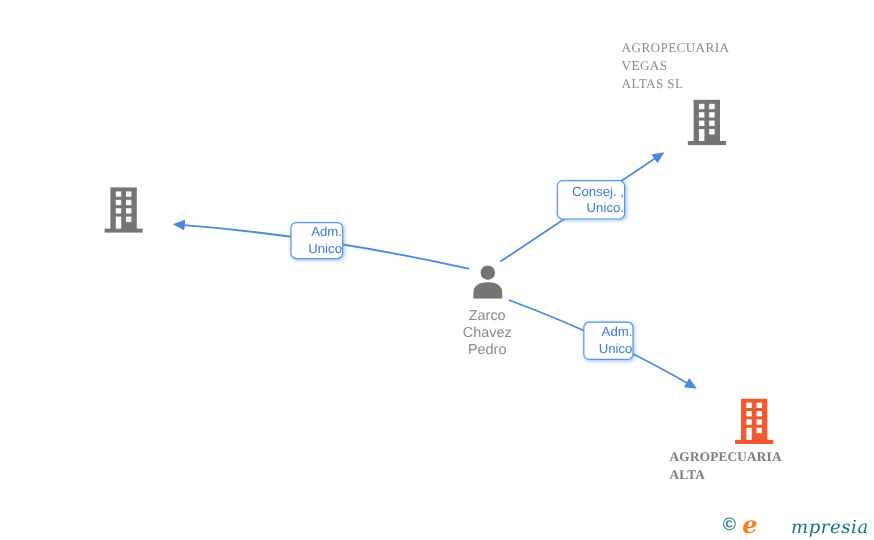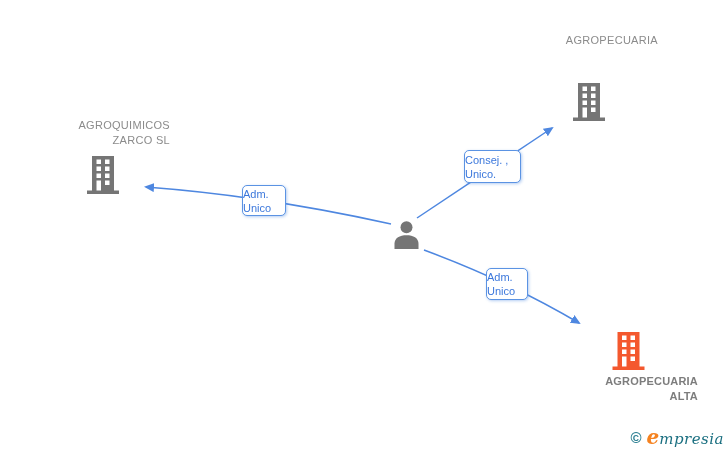--- a/index.html
+++ b/index.html
@@ -3,87 +3,85 @@
 <meta charset="utf-8">
 <style>
   html,body{margin:0;padding:0;background:#fff;}
   .canvas{
     position:relative;width:728px;height:450px;background:#ffffff;
     font-family:"Liberation Sans",sans-serif;overflow:hidden;
   }
   svg.arrows{position:absolute;left:0;top:0;z-index:1;}
   .edge-line{stroke:#4e87e0;stroke-width:1.5;fill:none;}
   .node-label{
-    position:absolute;text-align:right;font-size:11px;line-height:15px;
-    color:#8b8b8b;letter-spacing:.3px;z-index:2;cursor:pointer;
+    position:absolute;text-align:left;font-size:11px;line-height:15px;
+    color:#8b8b8b;letter-spacing:.3px;z-index:2;cursor:pointer;font-family:Liberation Serif, serif;
   }
   .node-label.bold{font-weight:bold;color:#7d7d7d;letter-spacing:.2px;}
   .person-name{
     position:absolute;text-align:center;font-size:12px;line-height:14px;
     color:#8b8b8b;z-index:2;
   }
   .icon{position:absolute;z-index:2;cursor:pointer;}
   .icon svg{display:block;}
   .fill-gray{fill:#757575;}
   .fill-orange{fill:#f4582e;}
   .win{fill:#ffffff;}
   .role-box{
     position:absolute;box-sizing:border-box;background:#ffffff;
     border:1px solid #5b93e3;border-radius:5px;
-    color:#3c78dc;font-size:11px;line-height:14px;text-align:left;
+    color:#3c78dc;font-size:11px;line-height:14px;text-align:right;
     display:flex;flex-direction:column;justify-content:center;
     box-shadow:1px 1px 3px rgba(91,147,227,.45);z-index:3;
   }
   .logo{
     position:absolute;left:640px;top:425px;width:84px;height:24px;
     display:flex;align-items:center;justify-content:flex-end;gap:5px;z-index:2;
     cursor:pointer;
   }
   .logo .copy{color:#2b7f91;font-size:15px;font-weight:bold;}
   .logo .brand{font-family:"DejaVu Serif",serif;font-style:italic;white-space:nowrap;}
   .logo .brand .e{color:#f58220;font-size:20px;font-weight:bold;}
-  .logo .brand .rest{color:#1a6f80;font-size:15px;letter-spacing:.5px;}
+  .logo .brand .rest{color:#1a6f80;font-size:15px;letter-spacing:.5px;margin-left:28px;}
 </style>
 </head>
 <body>
 
 <div class="canvas">
 
   <svg class="arrows" width="728" height="450" viewBox="0 0 728 450">
     <defs>
       <marker id="ah" markerUnits="userSpaceOnUse" markerWidth="11" markerHeight="10" refX="8" refY="4.5" orient="auto">
         <path d="M0,0 L10,4.5 L0,9 Z" fill="#4e87e0"></path>
       </marker>
     </defs>
     <path class="edge-line" d="M391,224 Q265,196 146,187" marker-end="url(#ah)"></path>
     <path class="edge-line" d="M417,218 L552,128" marker-end="url(#ah)"></path>
     <path class="edge-line" d="M424,250 Q510,282 579,323" marker-end="url(#ah)"></path>
   </svg>
 
-  <div class="node-label" style="left:30px;top:118px;width:140px;">
-    <div>AGROQUIMICOS</div>
-    <div>ZARCO SL</div>
-  </div>
   <div class="icon" style="left:87px;top:156px;">
     <svg width="32" height="38" viewBox="0 0 32 38">
       <rect class="fill-gray" x="0" y="34.5" width="32" height="3.5"></rect>
       <rect class="fill-gray" x="5" y="0" width="22" height="35"></rect>
       <rect class="win" x="9.5" y="3.5" width="4.5" height="4.5"></rect>
       <rect class="win" x="18" y="3.5" width="4.5" height="4.5"></rect>
       <rect class="win" x="9.5" y="10.5" width="4.5" height="4.5"></rect>
       <rect class="win" x="18" y="10.5" width="4.5" height="4.5"></rect>
       <rect class="win" x="9.5" y="17.5" width="4.5" height="4.5"></rect>
       <rect class="win" x="18" y="17.5" width="4.5" height="4.5"></rect>
       <rect class="win" x="9.5" y="24.5" width="4.5" height="10"></rect>
       <rect class="win" x="18" y="24.5" width="4.5" height="4.5"></rect>
     </svg>
   </div>
 
   <div class="node-label" style="left:518px;top:33px;width:140px;">
     <div>AGROPECUARIA</div>
+    <div>VEGAS</div>
+    <div>ALTAS SL</div>
   </div>
   <div class="icon" style="left:573px;top:83px;">
     <svg width="32" height="38" viewBox="0 0 32 38">
       <rect class="fill-gray" x="0" y="34.5" width="32" height="3.5"></rect>
       <rect class="fill-gray" x="5" y="0" width="22" height="35"></rect>
       <rect class="win" x="9.5" y="3.5" width="4.5" height="4.5"></rect>
       <rect class="win" x="18" y="3.5" width="4.5" height="4.5"></rect>
       <rect class="win" x="9.5" y="10.5" width="4.5" height="4.5"></rect>
       <rect class="win" x="18" y="10.5" width="4.5" height="4.5"></rect>
       <rect class="win" x="9.5" y="17.5" width="4.5" height="4.5"></rect>
@@ -91,20 +89,25 @@
       <rect class="win" x="9.5" y="24.5" width="4.5" height="10"></rect>
       <rect class="win" x="18" y="24.5" width="4.5" height="4.5"></rect>
     </svg>
   </div>
 
   <div class="icon" style="left:393px;top:221px;">
     <svg width="27" height="28" viewBox="0 0 27 28">
       <circle class="fill-gray" cx="13.5" cy="6.2" r="6"></circle>
       <path class="fill-gray" d="M1.5,28 v-5.2 c0-6 5.2-8.6 12-8.6 s12,2.6 12,8.6 V28 Z"></path>
     </svg>
+  </div>
+  <div class="person-name" style="left:336px;top:256px;width:140px;">
+    <div>Zarco</div>
+    <div>Chavez</div>
+    <div>Pedro</div>
   </div>
 
   <div class="icon" style="left:612px;top:332px;">
     <svg width="33" height="38" viewBox="0 0 32 38">
       <rect class="fill-orange" x="0" y="34.5" width="32" height="3.5"></rect>
       <rect class="fill-orange" x="5" y="0" width="22" height="35"></rect>
       <rect class="win" x="9.5" y="3.5" width="4.5" height="4.5"></rect>
       <rect class="win" x="18" y="3.5" width="4.5" height="4.5"></rect>
       <rect class="win" x="9.5" y="10.5" width="4.5" height="4.5"></rect>
       <rect class="win" x="18" y="10.5" width="4.5" height="4.5"></rect>

